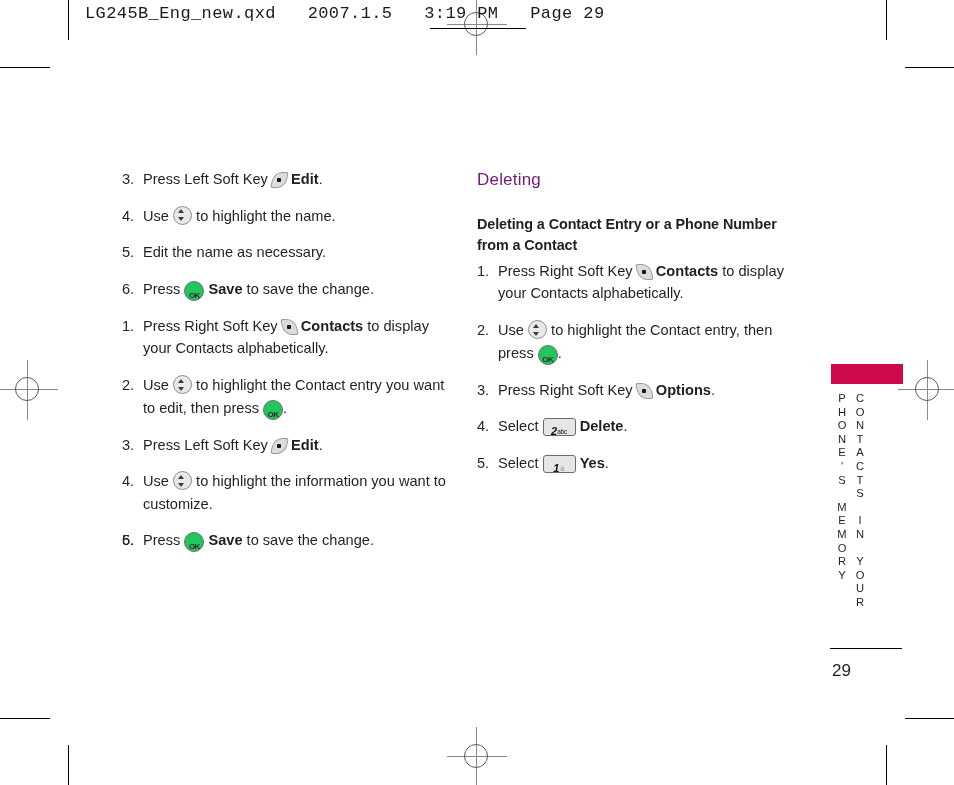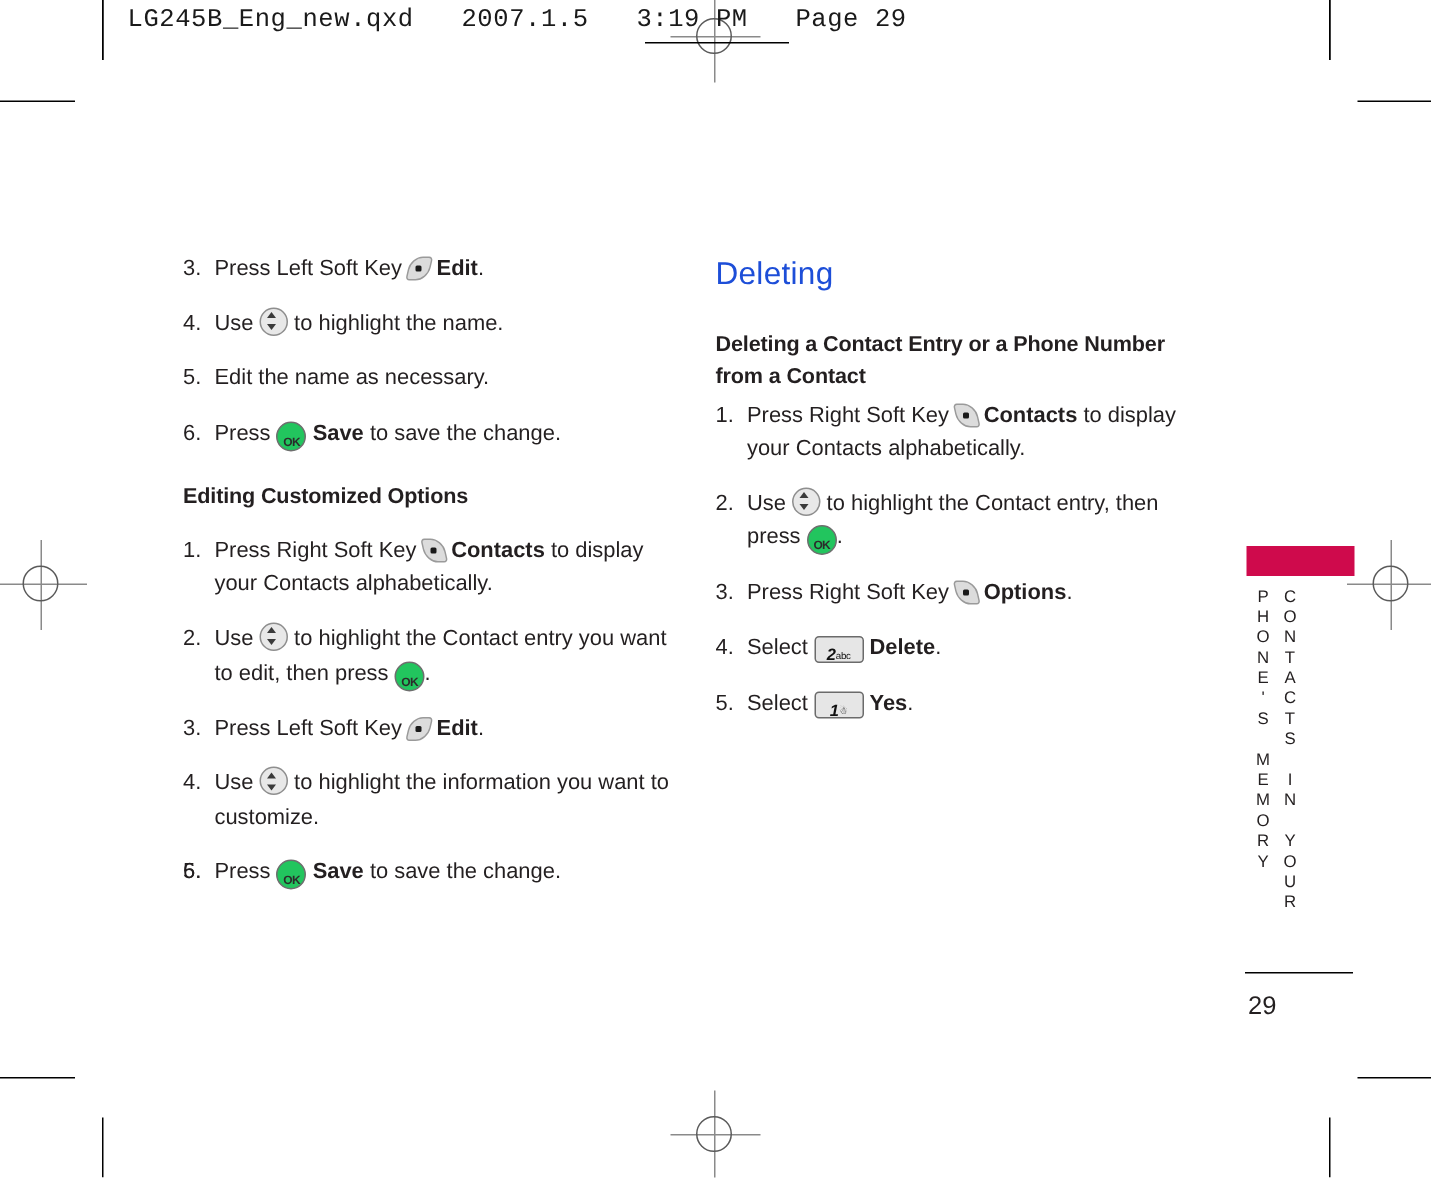--- a/index.html
+++ b/index.html
@@ -75,22 +75,22 @@
     position: absolute;
     top: 168px;
     width: 330px;
     font-size: 14.6px;
     line-height: 1.42;
   }
   .col-left  { left: 122px; }
   .col-right { left: 477px; }
 
   .section-title {
-    font-size: 21px;
-    color: #1d4ed8;
+    font-size: 17px;
+    color: #701a75;
     margin: 0 0 22px 0;
     font-weight: normal;
     letter-spacing: 0.2px;
   }
   .sub-head {
     font-weight: bold;
     font-size: 14.4px;
     margin: 0 0 14px 0;
     line-height: 1.45;
     letter-spacing: -0.1px;
@@ -327,21 +327,20 @@
     </li>
     <li>
       <span class="num">6.</span>
       <span>Press</span>
       <span class="icon icon-ok"><span>OK</span></span>
       <b>Save</b>
       <span>to save the change.</span>
     </li>
   </ol>
 
-  <div class="sub-head" style="margin-top:20px;">Editing Customized Options</div>
 
   <ol class="steps">
     <li>
       <span class="num">1.</span>
       <span>Press Right Soft Key</span>
       <span class="icon icon-rsk"><span class="shape"></span><span class="dot"></span></span>
       <b>Contacts</b>
       <span>to display your Contacts alphabetically.</span>
     </li>
     <li>

